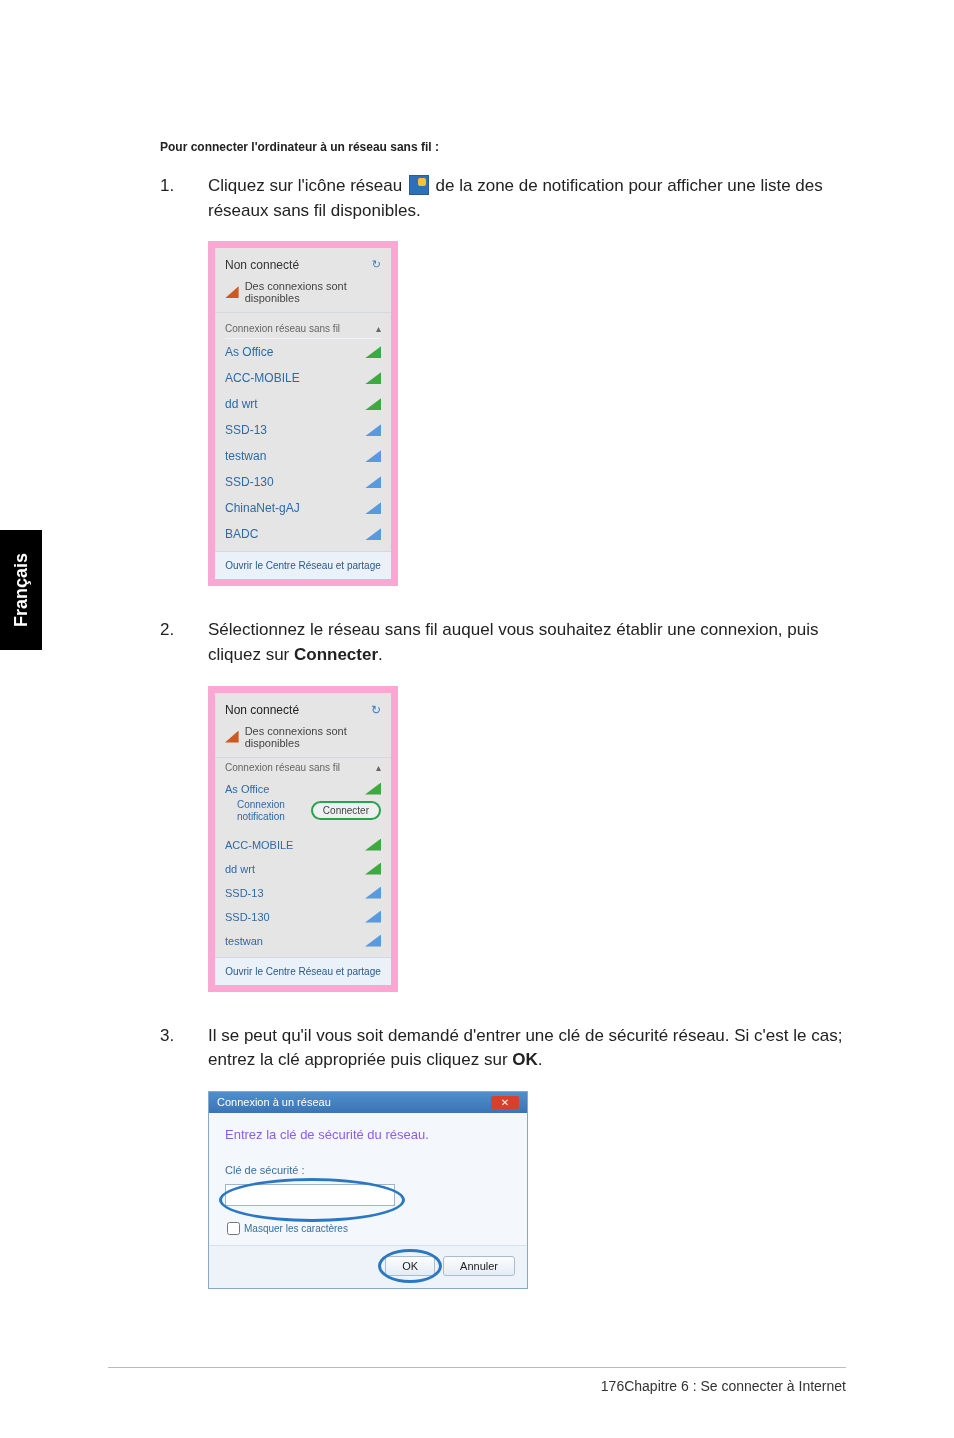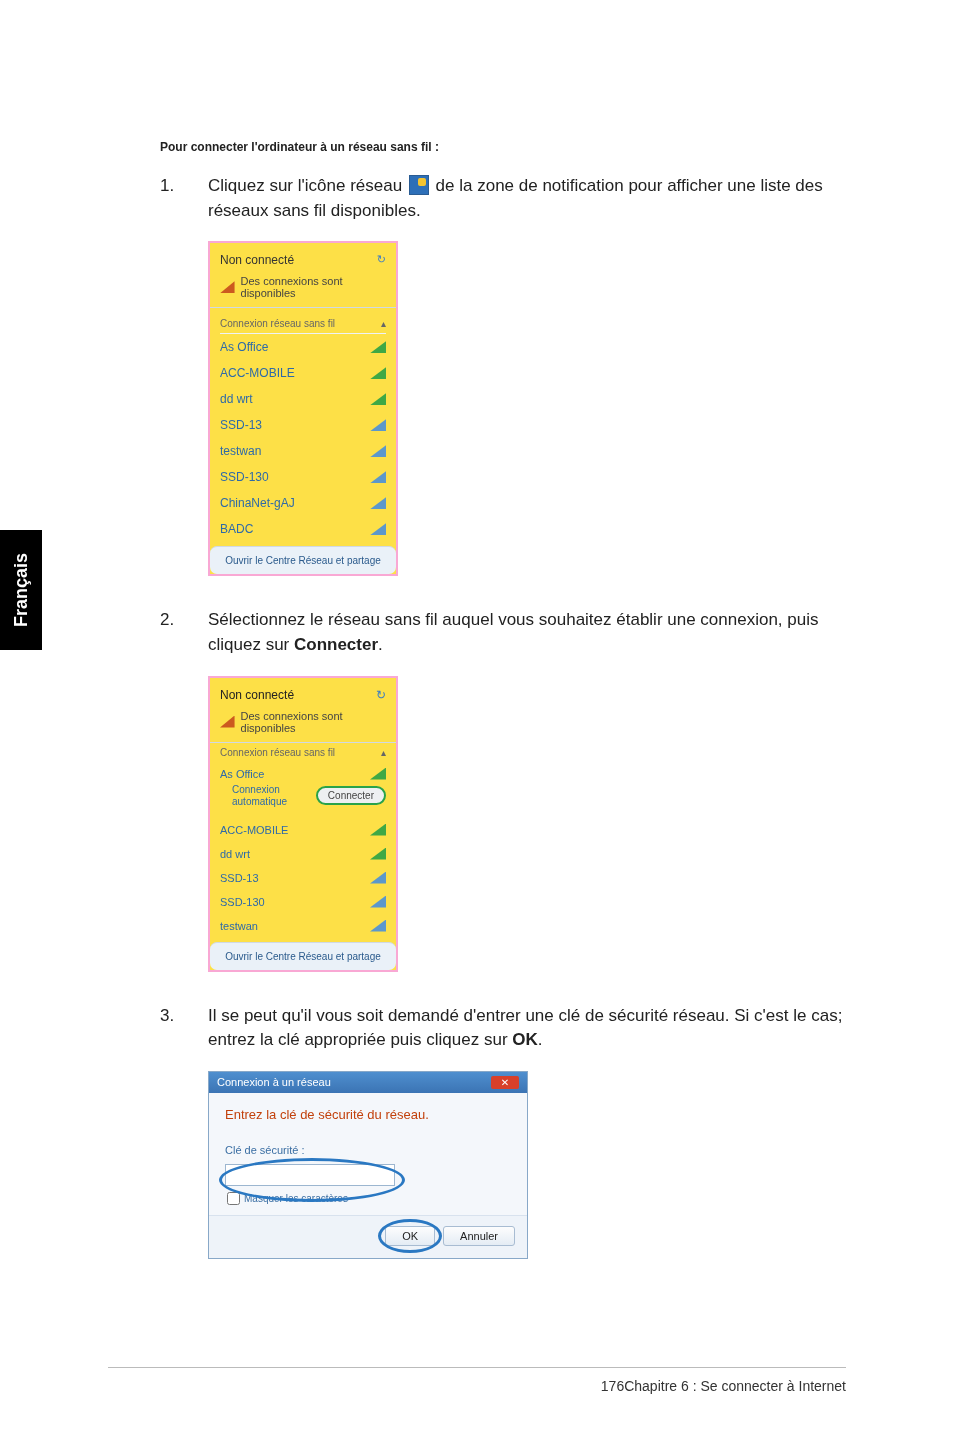--- a/index.html
+++ b/index.html
@@ -29,68 +29,68 @@
     display: inline-block; width: 20px; height: 20px; background: #2d6fb8;
     vertical-align: text-bottom; border: 1px solid #2a5c93; margin: 0 2px;
     position: relative;
   }
   .inline-icon::after {
     content: ""; position: absolute; top: 2px; right: 2px; width: 8px; height: 8px;
     background: #f4c430; border-radius: 2px;
   }
   .screenshot {
     margin: 18px 0 32px 48px;
-    border: 2px solid #f9a8d4;
-    background: #fde047;
+    border: 7px solid #f9a8d4;
+    background: #e5e5e5;
     font-size: 12px;
   }
   
   .shot1 { width: 190px; }
   .shot1 .top { padding: 10px 10px 8px 10px; border-bottom: 1px solid #d0d9e4; position: relative; }
   .shot1 .status-line { color: #333; font-size: 12px; }
   .shot1 .status-line .mini { float: right; color: #3b7cc4; font-size: 11px; }
   .shot1 .avail { margin-top: 8px; color: #444; font-size: 11px; display: flex; align-items: center; gap: 6px; }
   .sig { display: inline-block; width: 16px; height: 12px; background: linear-gradient(90deg,#4a90d9 0 30%,#4a90d9 0); clip-path: polygon(0 100%,20% 100%,20% 70%,40% 70%,40% 100%,60% 100%,60% 40%,80% 40%,80% 100%,100% 100%,100% 0,0 0); opacity:.15; }
   .sig.s1 { background:#cc5a1f; opacity:1; clip-path: polygon(0 100%,100% 100%,100% 0,0 100%);}
   .sig.green { background:#3fa845; opacity:1; clip-path: polygon(0 100%,100% 100%,100% 0,0 100%);}
   .sig.blue { background:#4a90d9; opacity:.9; clip-path: polygon(0 100%,100% 100%,100% 0,0 100%);}
   .net-list { padding: 6px 10px 4px 10px; }
   .net-list .sub { color: #666; font-size: 10px; display:flex; justify-content:space-between; padding:4px 0; border-bottom:1px solid #eef2f7;}
   .net-list .row { display: flex; justify-content: space-between; align-items: center; padding: 6px 0; }
   .net-list .row .name { color: #2e6aa8; }
-  .shot1 .foot, .shot2 .foot { background: #eaf1f8; text-align: center; padding: 8px 4px; color: #2a5a8c; font-size: 10px; border-top:1px solid #d0d9e4;border-radius:7px;}
+  .shot1 .foot, .shot2 .foot { background: #eaf1f8; text-align: center; padding: 8px 4px; color: #2a5a8c; font-size: 10px; border-top:1px solid #d0d9e4;}
   
   .shot2 { width: 190px; }
   .shot2 .top { padding: 10px 10px 8px 10px; border-bottom: 1px solid #d0d9e4; }
   .shot2 .sub { color:#666; font-size:10px; padding:4px 10px; display:flex; justify-content:space-between;}
   .shot2 .sel-block { padding:6px 10px; }
   .shot2 .sel-block .n { color:#2e6aa8; font-size:11px; display:flex; justify-content:space-between;}
   .shot2 .conn { display:flex; align-items:center; justify-content:space-between; padding:4px 0 2px 12px;gap:10px;}
   .shot2 .conn .lbls { color:#2e6aa8; font-size:10px; line-height:1.2; }
   .shot2 .conn-btn {
     display:inline-block; padding:2px 10px; border:2px solid #2aa34a; border-radius:12px;
     background:#eef0f2; color:#444; font-size:10px; position:relative;
   }
   .shot2 .list2 { padding: 2px 10px 4px 10px; }
   .shot2 .list2 .row { display:flex; justify-content:space-between; padding:6px 0; color:#2e6aa8; font-size:11px;}
   
   .shot3 { width: 320px; padding:0; border:1px solid #88a8c8; background:#f4f7fb; }
   .shot3 .titlebar { background: linear-gradient(#4f8fcf,#3b74b4); color:#fff; font-size:11px; padding:4px 8px; display:flex; justify-content:space-between; align-items:center;}
   .shot3 .titlebar .x { background:#d9402a; color:#fff; width:28px; text-align:center; border-radius:2px; font-size:10px; padding:1px 0;}
   .shot3 .inner { padding: 14px 16px 10px 16px; }
-  .shot3 .msg { color:#c2410c; font-size:13px; margin-bottom:18px;}
+  .shot3 .msg { color:#8b5cf6; font-size:13px; margin-bottom:18px;}
   .shot3 .field-row { display:flex; align-items:flex-start; gap:8px;flex-direction:column; }
   .shot3 .fld-lbl { color:#3a6ea3; font-size:11px; padding-top:4px; }
   .shot3 .input-wrap { position:relative; }
   .shot3 .txt { width:170px; height:22px; border:1px solid #9cb6d0; background:#fff; }
   .shot3 .oval1 {
     position:absolute; left:-6px; top:-6px; width:186px; height:44px;
     border:3px solid #2a78c2; border-radius:50%;
   }
-  .shot3 .mask-row { display:flex; align-items:center; gap:4px; font-size:10px; color:#3a6ea3; margin-top:6px; margin-left:2px;}
+  .shot3 .mask-row { display:flex; align-items:center; gap:4px; font-size:10px; color:#3a6ea3; margin-top:16px; margin-left:2px;}
   .shot3 .btns { display:flex; justify-content:flex-end; gap:8px; padding: 10px 12px 12px 12px; border-top:1px solid #d8e2ee; background:#eef3f9;}
   .shot3 .btn { padding:3px 16px; border:1px solid #a8bcd2; background:linear-gradient(#fdfdfd,#e4ecf4); font-size:11px; border-radius:3px; position:relative;}
   .shot3 .btn.ok::after{
     content:""; position:absolute; left:-8px; top:-8px; right:-8px; bottom:-8px;
     border:3px solid #2a78c2; border-radius:50%;
   }
   .foot-line { position:absolute; left:108px; right:108px; bottom:70px; border-top:1px solid #bbb; }
   .page-footer { position:absolute; left:108px; right:108px; bottom:44px; display:flex; justify-content:flex-end; font-size:14px; color:#333; }
 </style>
 </head>
@@ -186,21 +186,21 @@
         <span>▴</span>
       </div>
     <div class="sel-block">
       <div class="n">
           <span>As Office</span>
           <span class="sig green"></span>
         </div>
       <div class="conn">
         <div class="lbls">
           <div>Connexion</div>
-          <div>automatique</div>
+          <div>notification</div>
         </div>
         <span class="conn-btn">Connecter</span>
       </div>
     </div>
     <div class="list2">
       <div class="row">
           <span>ACC-MOBILE</span>
           <span class="sig green"></span>
         </div>
       <div class="row">

